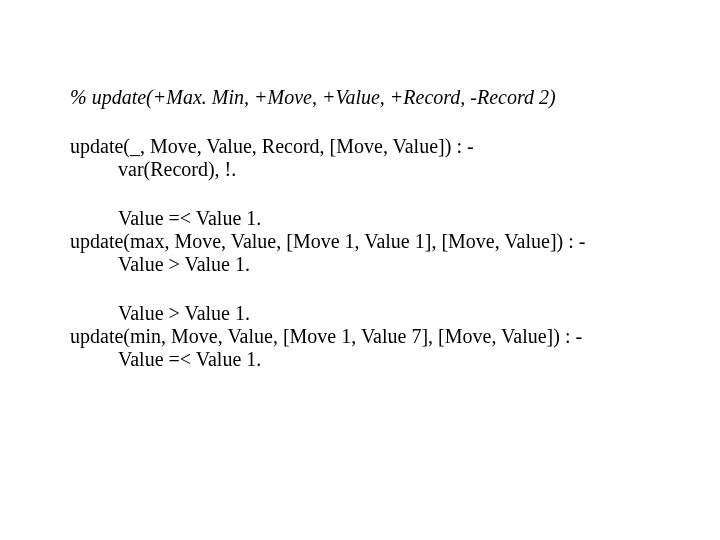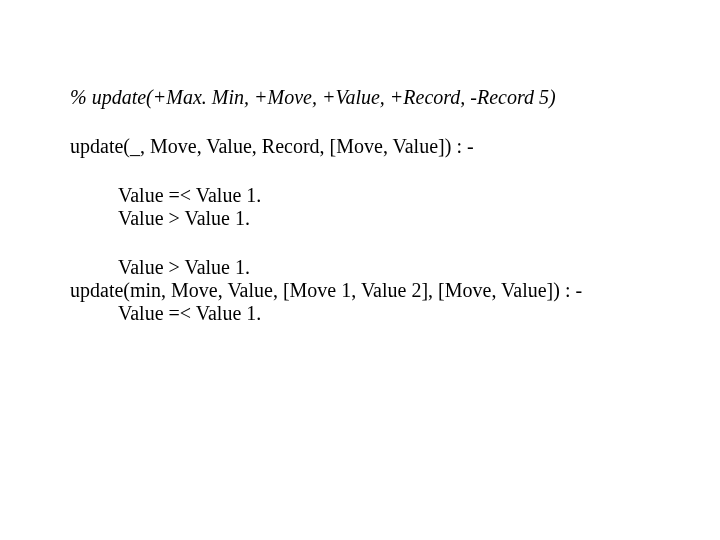--- a/index.html
+++ b/index.html
@@ -28,30 +28,32 @@
   .clause-body {
     display: block;
     padding-left: 48px;
   }
 </style>
 </head>
 <body>
 
 <div class="page">
 
-  <div class="comment">% update(+Max. Min, +Move, +Value, +Record, -Record 5)</div>
+  <div class="comment">% update(+Max. Min, +Move, +Value, +Record, -Record 2)</div>
 
   <div class="clause-block">
     <span class="clause-head">update(_, Move, Value, Record, [Move, Value]) : -</span>
+    <span class="clause-body">var(Record), !.</span>
   </div>
 
   <div class="clause-block">
     <span class="clause-body">Value =&lt; Value 1.</span>
+    <span class="clause-head">update(max, Move, Value, [Move 1, Value 1],  [Move, Value]) : -</span>
     <span class="clause-body">Value &gt; Value 1.</span>
   </div>
 
   <div class="clause-block">
     <span class="clause-body">Value &gt; Value 1.</span>
-    <span class="clause-head">update(min, Move, Value, [Move 1, Value 2], [Move, Value]) : -</span>
+    <span class="clause-head">update(min, Move, Value, [Move 1, Value 7], [Move, Value]) : -</span>
     <span class="clause-body">Value =&lt; Value 1.</span>
   </div>
 
 </div>
 
 </body></html>

